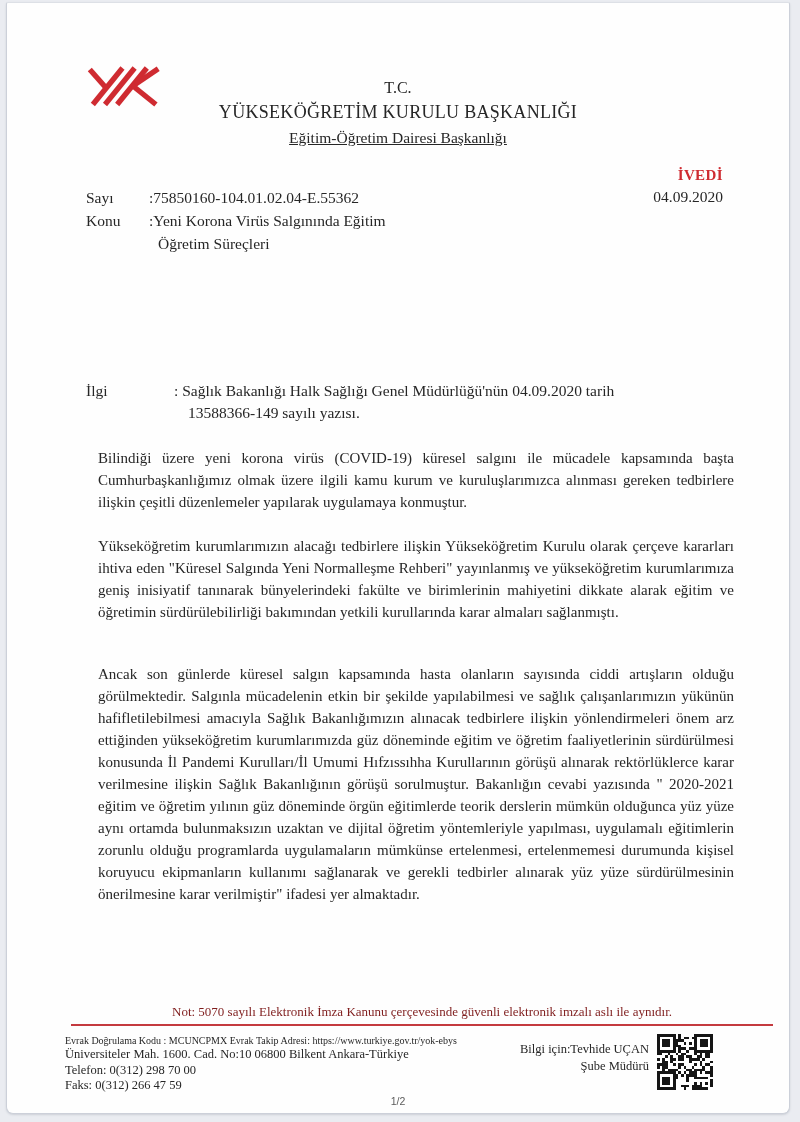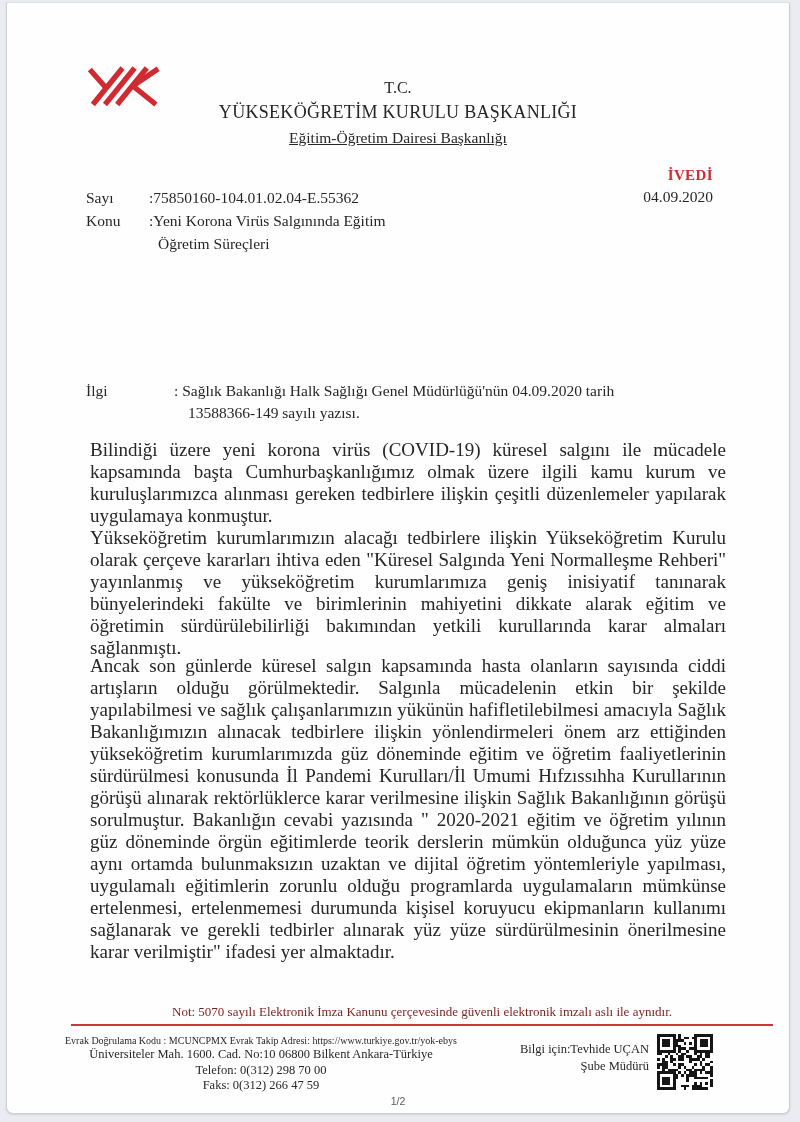--- a/index.html
+++ b/index.html
@@ -20,43 +20,43 @@
   }
   .abs{position:absolute;}
   
   .logo{left:79px;top:60px;width:76px;height:48px;}
   
   .hc{left:0;top:72px;width:100%;text-align:center;line-height:25px;}
   .hc .tc{font-size:16px;}
   .hc .org{font-size:18px;letter-spacing:.3px;}
   .hc .dept{font-size:15.5px;text-decoration:underline;}
   
-  .urg{top:161px;right:76px;text-align:right;line-height:22px;}
+  .urg{top:161px;right:66px;text-align:right;line-height:22px;}
   .urg .ivedi{color:#cf2b31;font-weight:bold;font-size:15px;letter-spacing:.4px;}
   .urg .date{font-size:15.5px;}
   
   .meta{left:79px;top:183px;font-size:15.5px;line-height:23px;}
   .meta .row{display:flex;}
   .meta .lbl{width:63px;flex:0 0 63px;}
   .meta .val2{padding-left:9px;}
   
   .recipient{left:0;top:322px;width:100%;text-align:center;font-size:16px;letter-spacing:.4px;}
   
   .ilgi{left:79px;top:377px;font-size:15.5px;line-height:22px;display:flex;gap:28px;}
   .ilgi .lbl{width:60px;flex:0 0 60px;}
   .ilgi .val2{padding-left:14px;}
   
-  .para{left:79px;width:636px;font-size:19px;line-height:22px;text-align:justify;margin:4px;}
+  .para{left:79px;width:636px;font-size:15px;line-height:22px;text-align:justify;margin:12px;}
   .p1{top:432px;} .p2{top:520px;} .p3{top:648px;}
   
   .note{left:64px;top:1001px;width:702px;text-align:center;
         color:#7f1d1d;font-size:13px;padding-bottom:4px;
         border-bottom:2px solid #c43a3f;}
   
-  .f-left{left:58px;top:1031px;line-height:15.5px;font-size:12.5px;text-align:center;}
+  .f-left{left:58px;top:1031px;line-height:15.5px;font-size:12.5px;}
   .f-left .tiny{font-size:10px;line-height:13px;}
   .f-right{right:140px;top:1038px;text-align:right;font-size:12.5px;line-height:17px;}
   .qr{left:650px;top:1031px;width:56px;height:56px;}
   .qr svg{width:100%;height:100%;shape-rendering:crispEdges;fill:#151515;}
   .pageno{left:0;bottom:6px;width:100%;text-align:center;font-size:10.5px;color:#5b5b5b;
           font-family:"Liberation Sans","DejaVu Sans",sans-serif;}
 </style>
 </head>
 <body>
 

